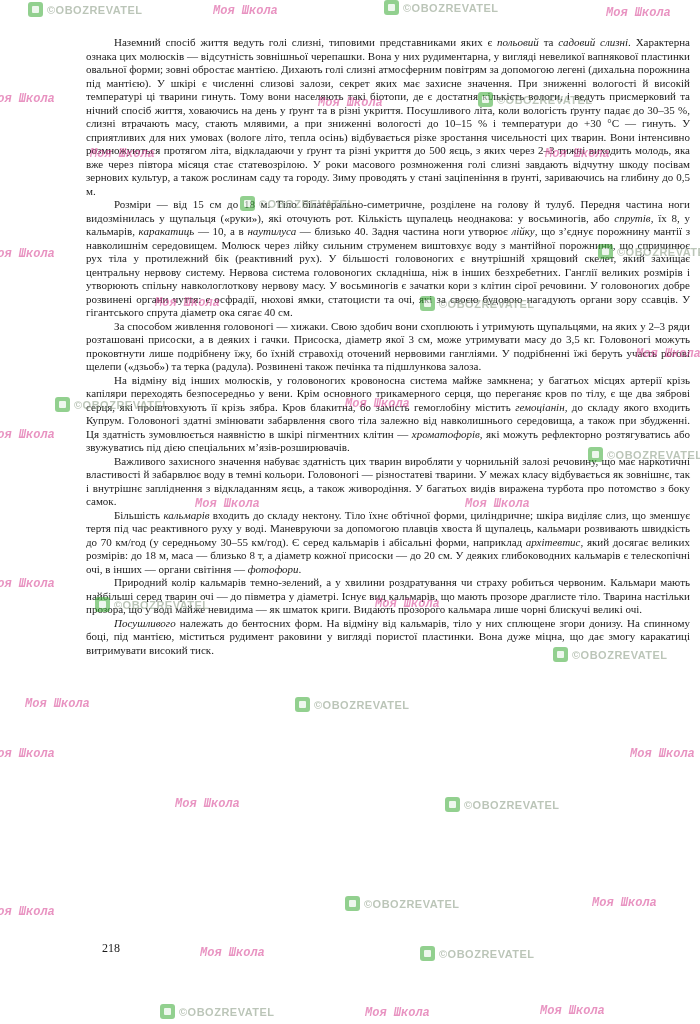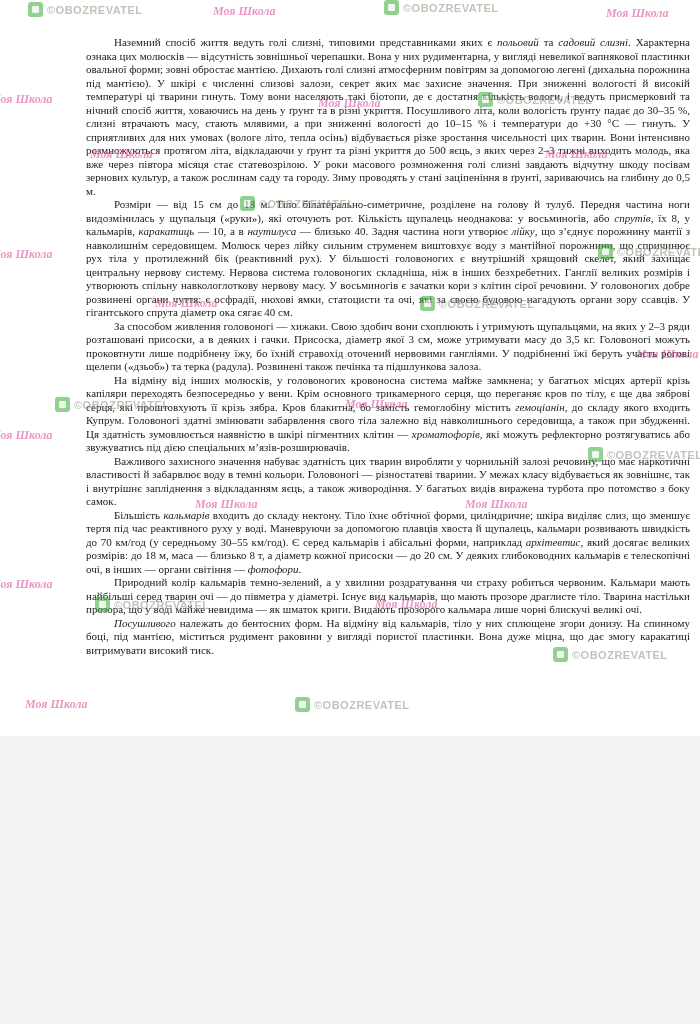--- a/index.html
+++ b/index.html
@@ -3,21 +3,21 @@
 <meta charset="utf-8">
 <style>
   html,body{margin:0;padding:0;}
   body{
     width:700px;height:1024px;
     background:#f2f2f0;
     font-family:"Liberation Serif","DejaVu Serif",serif;
   }
   .page{
     position:relative;
-    width:700px;height:736px;
+    width:700px;height:1024px;
     background:#ffffff;
     overflow:hidden;
   }
   
   .text-block{
     position:absolute;
     left:86px;top:36px;width:604px;
     color:#1b1b1b;
     font-size:11px;
     line-height:13.5px;
@@ -55,21 +55,21 @@
     background:rgba(255,255,255,.85);
     border-radius:1px;
   }
   .wm-oboz .wm-label{
     font-family:"Liberation Sans","DejaVu Sans",sans-serif;
     font-size:11px;
     font-weight:bold;
     letter-spacing:.5px;
   }
   .wm-shkola .wm-label{
-    font-family:Liberation Serif, serif;
+    font-family:Liberation Mono, monospace;
     font-size:12px;
     font-weight:bold;
     font-style:italic;
     text-align:right;
   }
 </style>
 </head>
 <body>
 
 <div class="page">

